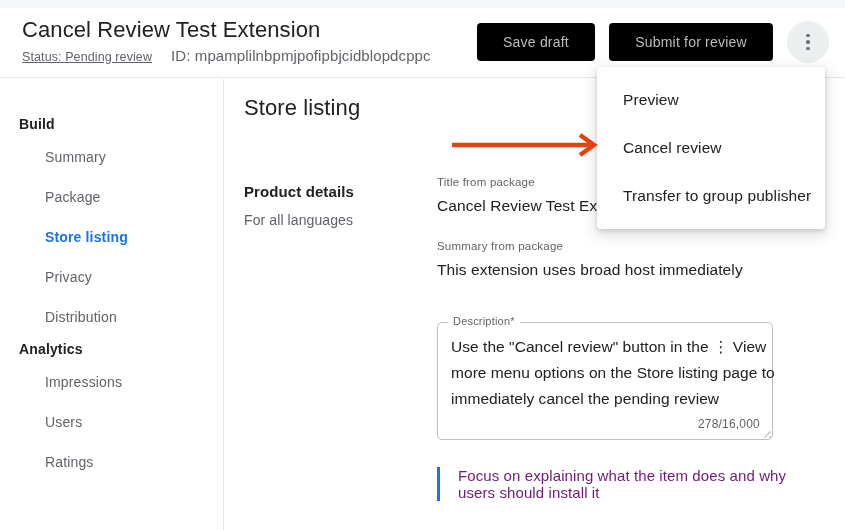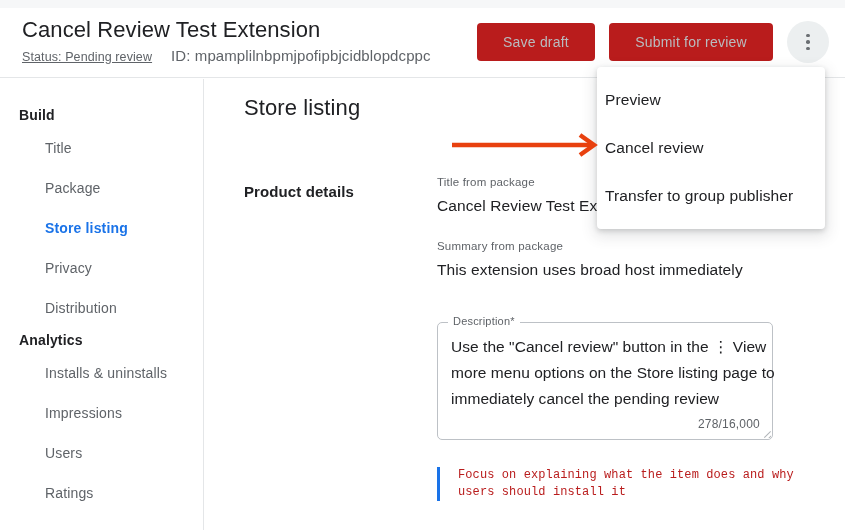--- a/index.html
+++ b/index.html
@@ -75,21 +75,21 @@
     display: flex;
     align-items: center;
     gap: 14px;
   }
   .btn-flat {
     height: 38px;
     min-width: 118px;
     padding: 0 16px;
     border: none;
     border-radius: 4px;
-    background: #b91c1c;
+    background: #000000;
     color: #b9bcbf;
     font-family: "Liberation Sans", sans-serif;
     font-size: 14px;
     letter-spacing: 0.2px;
     cursor: default;
     display: flex;
     align-items: center;
     justify-content: center;
     white-space: nowrap;
   }
@@ -115,25 +115,25 @@
     display: block;
     width: 3.5px; height: 3.5px;
     border-radius: 50%;
     background: #6b6f73;
   }
 
   
   .sidebar {
     position: absolute;
     left: 0; top: 79px;
-    width: 204px; height: 451px;
+    width: 224px; height: 451px;
     background: #ffffff;
     border-right: 1px solid #e4e6e8;
     box-sizing: border-box;
-    padding-top: 24px;
+    padding-top: 33px;
   }
   .nav-group-title {
     font-size: 14px;
     font-weight: bold;
     color: #202124;
     padding: 0 0 0 19px;
     height: 25px;
     line-height: 25px;
     letter-spacing: 0.15px;
   }
@@ -268,42 +268,41 @@
   
   .hint {
     position: absolute;
     left: 212px; top: 388px;
     width: 390px;
     border-left: 3px solid #1a73e8;
     padding-left: 18px;
     box-sizing: border-box;
   }
   .hint-text {
-    font-size: 12px;
-    color: #b91c1c;
+    font-size: 15px;
+    color: #701a75;
     line-height: 17px;
     letter-spacing: 0.1px;
-    font-family: Liberation Mono, monospace;
   }
 
   
   .menu {
     position: absolute;
     left: 597px; top: 67px;
     width: 228px;
     background: #ffffff;
     border-radius: 4px;
     box-shadow: 0 2px 5px rgba(60,64,67,0.20), 0 5px 14px 3px rgba(60,64,67,0.13);
     padding: 9px 0;
     z-index: 40;
   }
   .menu-item {
     height: 48px;
     line-height: 48px;
-    padding-left: 8px;
+    padding-left: 26px;
     font-size: 15.5px;
     color: #202124;
     letter-spacing: 0.1px;
     cursor: pointer;
     white-space: nowrap;
   }
 
   
   .arrow-annotation {
     position: absolute;
@@ -338,39 +337,39 @@
             <i></i>
             <i></i>
         </span>
       </button>
     </div>
   </div>
 
   <div class="sidebar">
 
     <div class="nav-group-title">Build</div>
-    <div class="nav-item">Title</div>
+    <div class="nav-item">Summary</div>
     <div class="nav-item">Package</div>
     <div class="nav-item active">Store listing</div>
     <div class="nav-item">Privacy</div>
     <div class="nav-item">Distribution</div>
 
     <div class="nav-group-title">Analytics</div>
-    <div class="nav-item">Installs &amp; uninstalls</div>
     <div class="nav-item">Impressions</div>
     <div class="nav-item">Users</div>
     <div class="nav-item">Ratings</div>
   </div>
 
   <div class="main">
 
     <div class="page-title">Store listing</div>
 
     <div class="section-left">
       <div class="section-heading">Product details</div>
+      <div class="section-sub">For all languages</div>
     </div>
 
     <div class="section-right">
       <div class="field-block">
         <div class="field-label">Title from package</div>
         <div class="field-value">Cancel Review Test Extension</div>
       </div>
       <div class="field-block">
         <div class="field-label">Summary from package</div>
         <div class="field-value">This extension uses broad host immediately</div>

